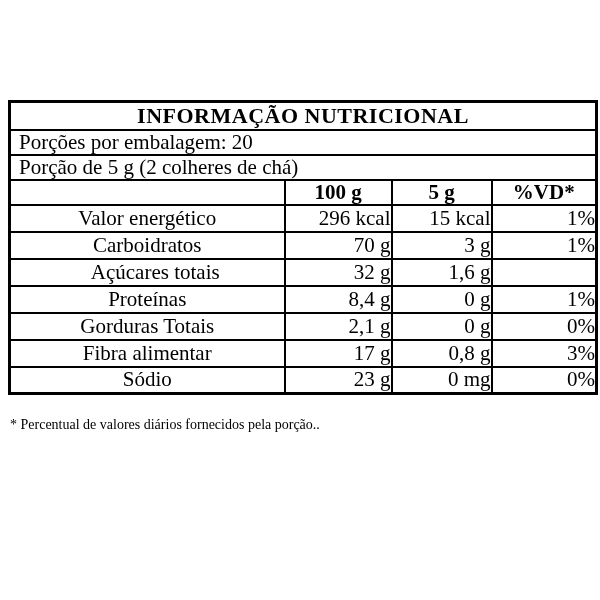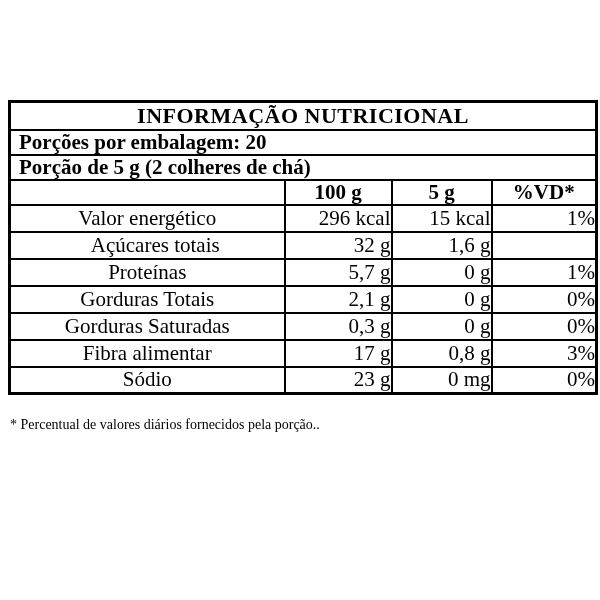--- a/index.html
+++ b/index.html
@@ -39,21 +39,21 @@
   tr.r-title td {
     height: 28px;
     text-align: center;
     font-weight: bold;
     font-size: 22px;
     letter-spacing: 0.5px;
   }
   tr.r-info td {
     height: 16px;
     text-align: left;
-    font-weight: bold;
+    font-weight: normal;
     padding-left: 8px;
   }
   tr.r-cols td {
     height: 14px;
     text-align: center;
     font-weight: bold;
   }
   tr.r-data td {
     height: 27px;
   }
@@ -101,40 +101,40 @@
         <td>%VD*</td>
       </tr>
 
       <tr class="r-data">
         <td class="cell-label">Valor energético</td>
         <td class="cell-val">296 kcal</td>
         <td class="cell-val">15 kcal</td>
         <td class="cell-val">1%</td>
       </tr>
       <tr class="r-data">
+        <td class="cell-label">Carboidratos</td>
+        <td class="cell-val">70 g</td>
+        <td class="cell-val">3 g</td>
+        <td class="cell-val">1%</td>
+      </tr>
+      <tr class="r-data">
         <td class="cell-label ind1">Açúcares totais</td>
         <td class="cell-val">32 g</td>
         <td class="cell-val">1,6 g</td>
         <td class="cell-val"></td>
       </tr>
       <tr class="r-data">
         <td class="cell-label">Proteínas</td>
-        <td class="cell-val">5,7 g</td>
+        <td class="cell-val">8,4 g</td>
         <td class="cell-val">0 g</td>
         <td class="cell-val">1%</td>
       </tr>
       <tr class="r-data">
         <td class="cell-label">Gorduras Totais</td>
         <td class="cell-val">2,1 g</td>
-        <td class="cell-val">0 g</td>
-        <td class="cell-val">0%</td>
-      </tr>
-      <tr class="r-data">
-        <td class="cell-label">Gorduras Saturadas</td>
-        <td class="cell-val">0,3 g</td>
         <td class="cell-val">0 g</td>
         <td class="cell-val">0%</td>
       </tr>
       <tr class="r-data">
         <td class="cell-label">Fibra alimentar</td>
         <td class="cell-val">17 g</td>
         <td class="cell-val">0,8 g</td>
         <td class="cell-val">3%</td>
       </tr>
       <tr class="r-data">

